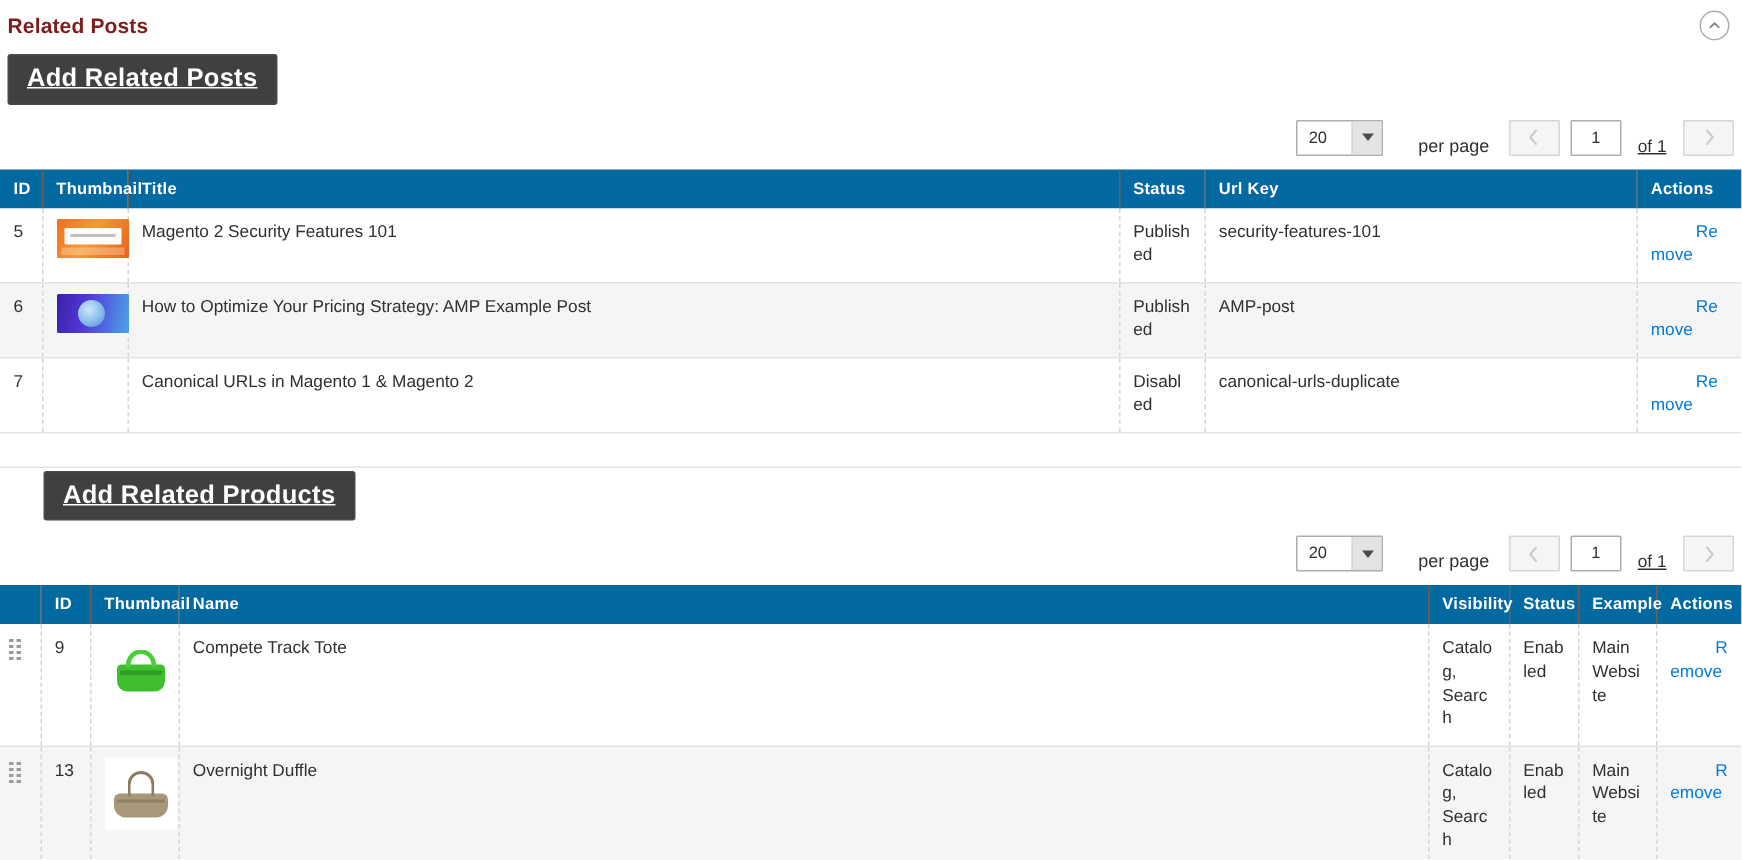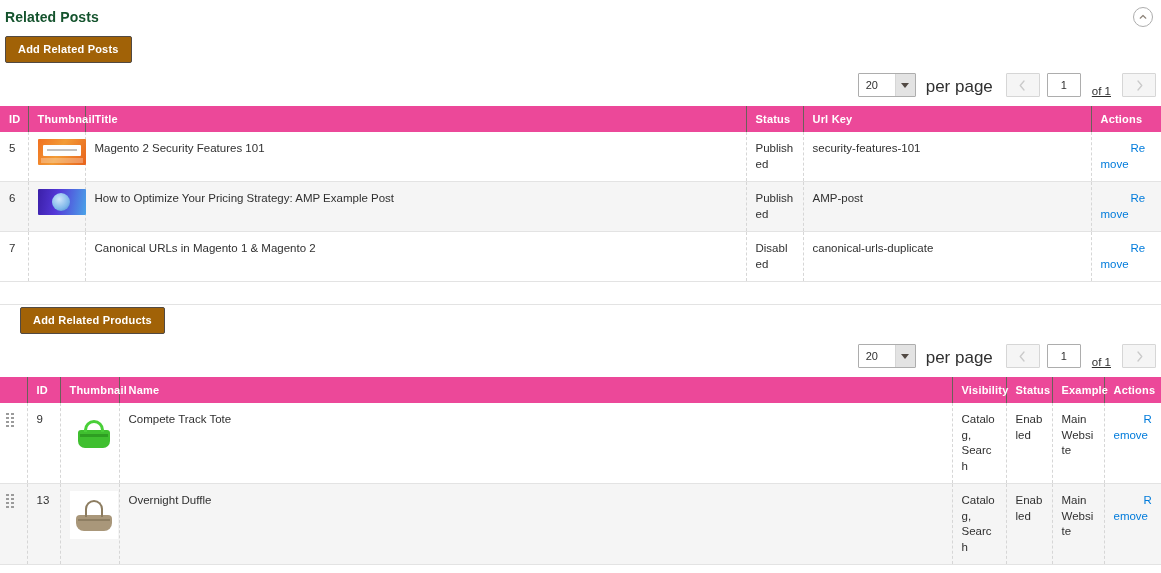--- a/index.html
+++ b/index.html
@@ -19,21 +19,21 @@
   .section-head {
     position: relative;
     height: 34px;
     padding: 0 0 0 5px;
     display: flex;
     align-items: center;
   }
   .section-title {
     font-size: 14px;
     font-weight: 600;
-    color: #14532d;
+    color: #7f1d1d;
     letter-spacing: .1px;
   }
   .collapse-btn {
     position: absolute;
     right: 8px;
     top: 50%;
     transform: translateY(-50%);
     width: 20px; height: 20px;
     border: 1px solid #adadad;
     border-radius: 50%;
@@ -48,31 +48,32 @@
   .divider {
     height: 1px;
     background: #e3e3e3;
     margin: 0;
     width: 100%;
   }
 
   
   .btn-add {
     display: inline-block;
-    background: #a16207;
+    background: #404040;
     color: #ffffff;
     border: 1px solid #514943;
     border-radius: 2px;
-    font-size: 11px;
+    font-size: 17px;
     font-weight: 700;
     padding: 6px 12px 7px;
     line-height: 1.1;
     cursor: pointer;
     letter-spacing: .2px;
     font-family: "Liberation Sans", sans-serif;
+    text-decoration: underline;
   }
 
   
   .pager {
     display: flex;
     align-items: flex-end;
     justify-content: flex-end;
     gap: 7px;
     padding-right: 5px;
   }
@@ -101,21 +102,21 @@
     display: flex;
     align-items: center;
     justify-content: center;
   }
   .caret-down {
     width: 0; height: 0;
     border-left: 4px solid transparent;
     border-right: 4px solid transparent;
     border-top: 5px solid #514943;
   }
-  .per-page-label { font-size: 17px; color: #303030; margin: 0 6px 0 3px; }
+  .per-page-label { font-size: 12px; color: #303030; margin: 0 6px 0 16px; }
   .pg-btn {
     width: 34px; height: 24px;
     border: 1px solid #d6d6d6;
     background: #f5f5f5;
     border-radius: 1px;
     display: flex; align-items: center; justify-content: center;
     cursor: pointer;
   }
   .pg-btn svg { display: block; }
   .pg-input {
@@ -132,21 +133,21 @@
   .of-label { font-size: 11.5px; color: #303030; margin: 0 4px; text-decoration: underline; }
 
   
   table.grid {
     width: 100%;
     border-collapse: collapse;
     table-layout: fixed;
     font-size: 11.5px;
   }
   table.grid thead th {
-    background: #ec4899;
+    background: #0369a1;
     color: #ffffff;
     font-size: 11px;
     font-weight: 700;
     text-align: left;
     padding: 7px 9px;
     border-right: 1px solid #6a615a;
     white-space: nowrap;
     letter-spacing: .2px;
   }
   table.grid thead th:last-child { border-right: none; margin-left: 24px; }
@@ -298,21 +299,21 @@
       </tbody>
     </table>
   </div>
 
   <div class="spacer-lg"></div>
   <div class="divider"></div>
 
   <div class="section">
 
 
-    <div style="padding-left:20px;padding-top:2px;">
+    <div style="padding-left:5px;padding-top:2px;margin-left:24px;">
       <button class="btn-add">Add Related Products</button>
     </div>
 
     <div class="pager-wrap">
       <div class="pager">
         <div class="limit-select">
           <span class="limit-value">20</span>
           <span class="limit-arrow">
             <span class="caret-down"></span>
           </span>

